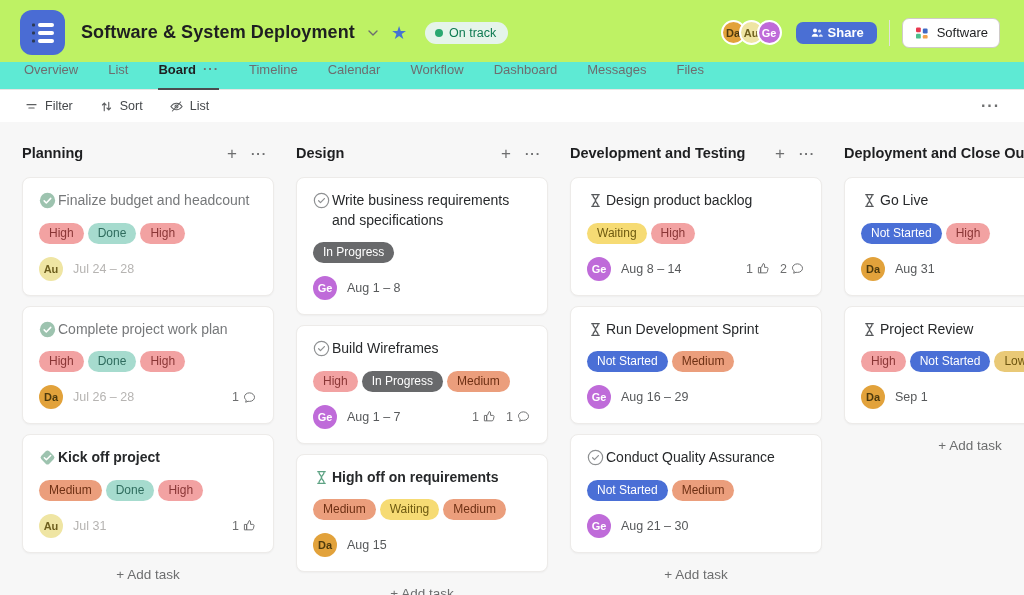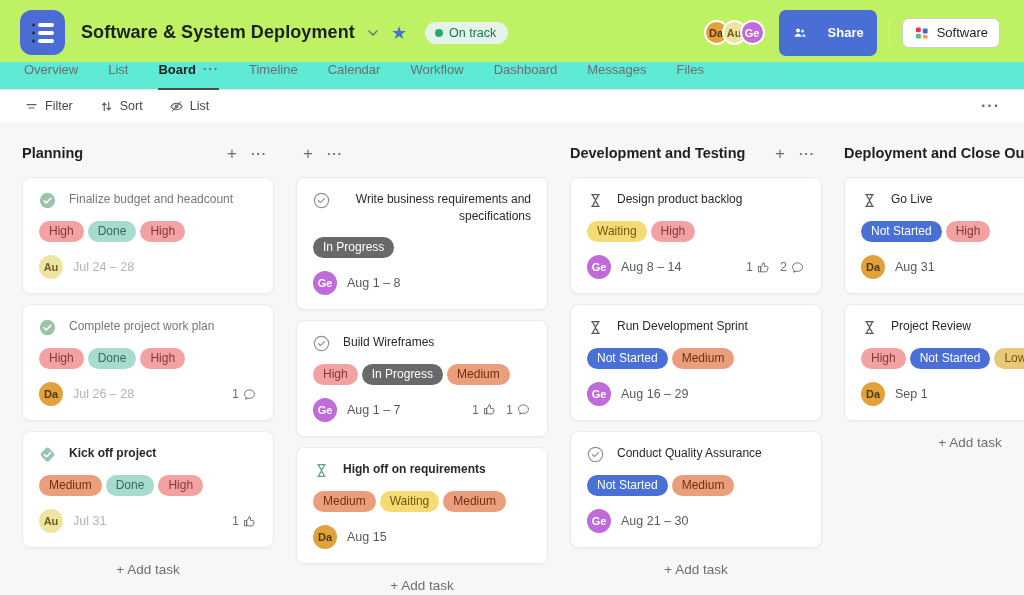--- a/index.html
+++ b/index.html
@@ -14,21 +14,21 @@
   .star { margin-left:10px; color:#4573d2; font-size:18px; line-height:1; }
   .status-pill { margin-left:18px; background:#e5f4eb; color:#0d7a52; font-size:12.5px; padding:4px 12px 4px 10px; border-radius:12px; display:flex; align-items:center; gap:6px; }
   .status-pill .dot { width:8px; height:8px; border-radius:50%; background:#2aa871; }
   .topbar-right { margin-left:auto; display:flex; align-items:center; }
   .avatars { display:flex; }
   .avatar { width:25px; height:25px; border-radius:50%; display:flex; align-items:center; justify-content:center; font-size:11px; font-weight:600; border:2px solid #fff; }
   .avatar + .avatar { margin-left:-7px; }
   .av-da { background:#e2a23b; color:#4d3a0d; }
   .av-au { background:#efe5a3; color:#6e5f1e; }
   .av-ge { background:#bf6bd9; color:#fff; z-index:0; }
-  .share-btn { margin-left:14px; background:#4a6fd4; color:#fff; border:none; border-radius:7px; height:46px; padding:0 13px; font-size:13px; font-weight:600; display:flex; align-items:center; gap:20px; cursor:pointer; font-family:inherit; }
+  .share-btn { margin-left:14px; background:#4a6fd4; color:#fff; border:none; border-radius:7px; height:22px; padding:0 13px; font-size:13px; font-weight:600; display:flex; align-items:center; gap:3px; cursor:pointer; font-family:inherit; }
   .vdiv { width:1px; height:26px; background:#e2e0de; margin:0 12px; }
   .customize-btn { background:#fff; color:#1e1f21; border:1px solid #cfcbc8; border-radius:7px; height:30px; padding:0 11px; font-size:13px; display:flex; align-items:center; gap:7px; cursor:pointer; font-family:inherit; }
 
   
   .tabs { display:flex; gap:30px; padding:0 24px; border-bottom:1px solid #e8e6e4; background:#5eead4; height:28px; }
   .tab { font-size:13px; color:#6d6e6f; padding-bottom:9px; cursor:pointer; display:flex; gap:7px; align-items:flex-start; }
   .tab.active { color:#1e1f21; font-weight:600; border-bottom:2px solid #4b4c4f; margin-bottom:-1px; }
   .tab-dots { color:#6d6e6f; font-weight:700; letter-spacing:1px; line-height:1; }
 
   
@@ -39,21 +39,21 @@
 
   
   .board { flex:1; background:#f7f7f7; padding:20px 0 0 22px; display:flex; gap:22px; align-items:flex-start; overflow:hidden; }
   .column { width:252px; flex:none; }
   .col-head { display:flex; align-items:center; height:22px; margin-bottom:13px; }
   .col-name { font-size:14.5px; font-weight:600; flex:1; white-space:nowrap; }
   .col-plus, .col-more { color:#6d6e6f; font-size:17px; cursor:pointer; padding:0 7px; line-height:1; }
   .col-more { font-size:13px; font-weight:700; letter-spacing:1px; }
 
   .card { background:#fff; border:1px solid #edebe9; border-radius:8px; box-shadow:0 1px 2px rgba(0,0,0,.04); padding:13px 16px 14px; margin-bottom:10px; cursor:pointer; }
-  .card-title { display:flex; gap:13px; align-items:flex-start; font-size:12px; line-height:1.4;text-align:right; }
+  .card-title { display:flex; gap:2px; align-items:flex-start; font-size:14px; line-height:1.4; }
   .card-title .icon { flex:none; width:17px; height:17px; margin-top:1px; }
   .title-text { color:#27292b; }
   .title-text.muted { color:#76787a; }
   .title-text.bold { font-weight:600; }
   .ic-gray { color:#55575a; }
   .ic-green { color:#5da283; }
   .tags { display:flex; gap:4px; margin-top:12px; flex-wrap:wrap; }
   .tag { font-size:12px; padding:3px 10px 4px; border-radius:11px; white-space:nowrap; }
   .t-high { background:#f2a2a2; color:#8a3636; }
   .t-done { background:#a6dbce; color:#2f6c5e; }
@@ -328,20 +328,21 @@
     </div>
 
     <div class="add-task">
       <span>+</span>
       <span>Add task</span>
     </div>
   </div>
 
   <div class="column">
     <div class="col-head">
+      <span class="col-name">Design</span>
       <span class="col-plus">+</span>
       <span class="col-more">···</span>
     </div>
 
     <div class="card">
       <div class="card-title">
         <svg class="icon">
             <use href="#i-circle-open"></use>
           </svg>
         <span class="title-text">Write business requirements and specifications</span>

